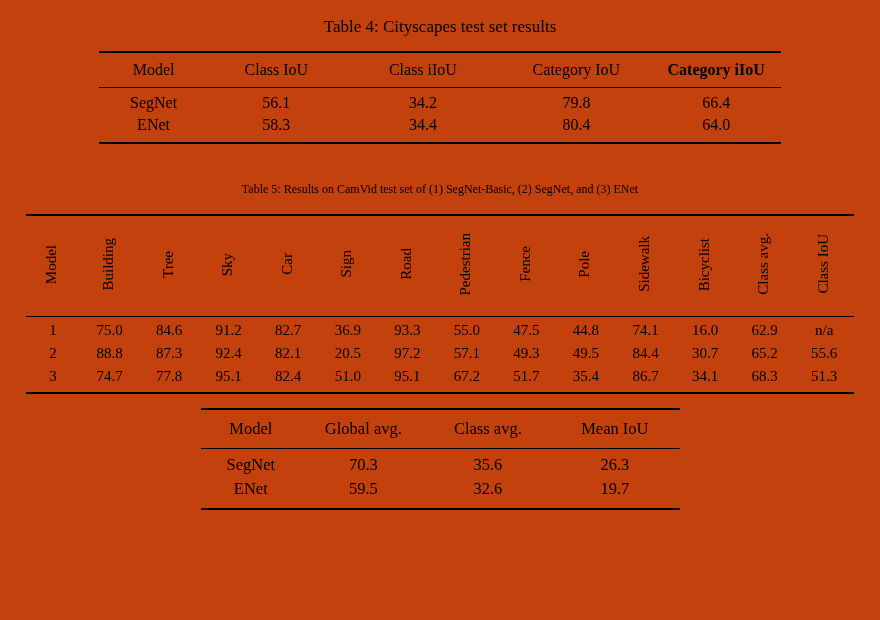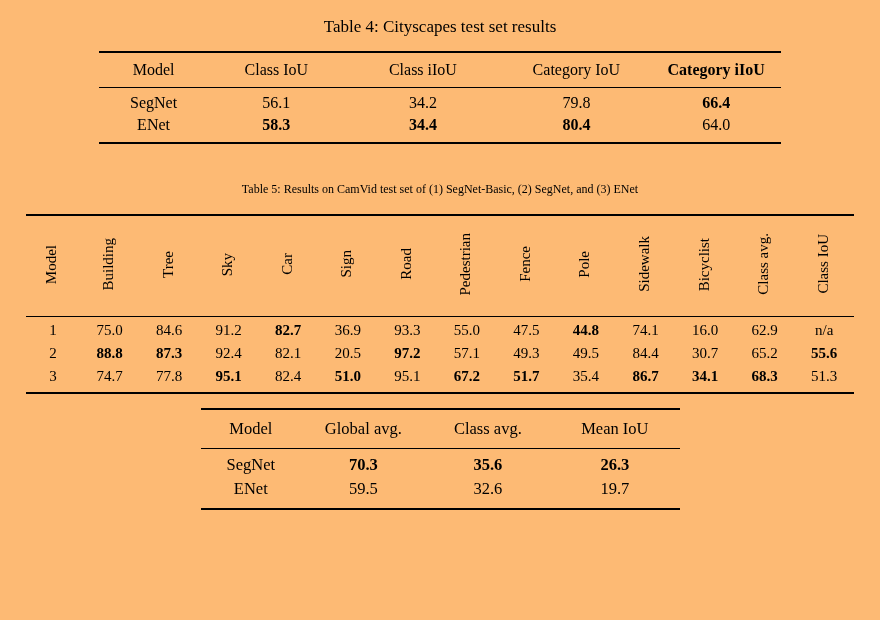--- a/index.html
+++ b/index.html
@@ -1,20 +1,20 @@
 <!DOCTYPE html>
 <html><head>
 <meta charset="utf-8">
 <style>
   html, body { margin: 0; padding: 0; }
   .page {
     position: relative;
     width: 880px;
     height: 620px;
-    background: #fdba74;
+    background: #c2410c;
     color: #000;
     font-family: "Liberation Serif", "DejaVu Serif", serif;
     overflow: hidden;
   }
   .caption {
     text-align: center;
     font-size: 17px;
     line-height: 1.25;
   }
   #cap4 { padding-top: 16px; }
@@ -24,21 +24,21 @@
   table {
     border-collapse: collapse;
     table-layout: fixed;
   }
   th, td {
     text-align: center;
     font-weight: normal;
     overflow: visible;
     white-space: nowrap;
   }
-  td.bold { font-weight: bold; }
+  td.bold { font-weight: normal; }
 
   
   #table4 {
     width: 682px;
     margin: 14px auto 0;
     font-size: 16px;
     border-top: 2px solid #000;
     border-bottom: 2px solid #000;
   }
   #table4 thead th {

